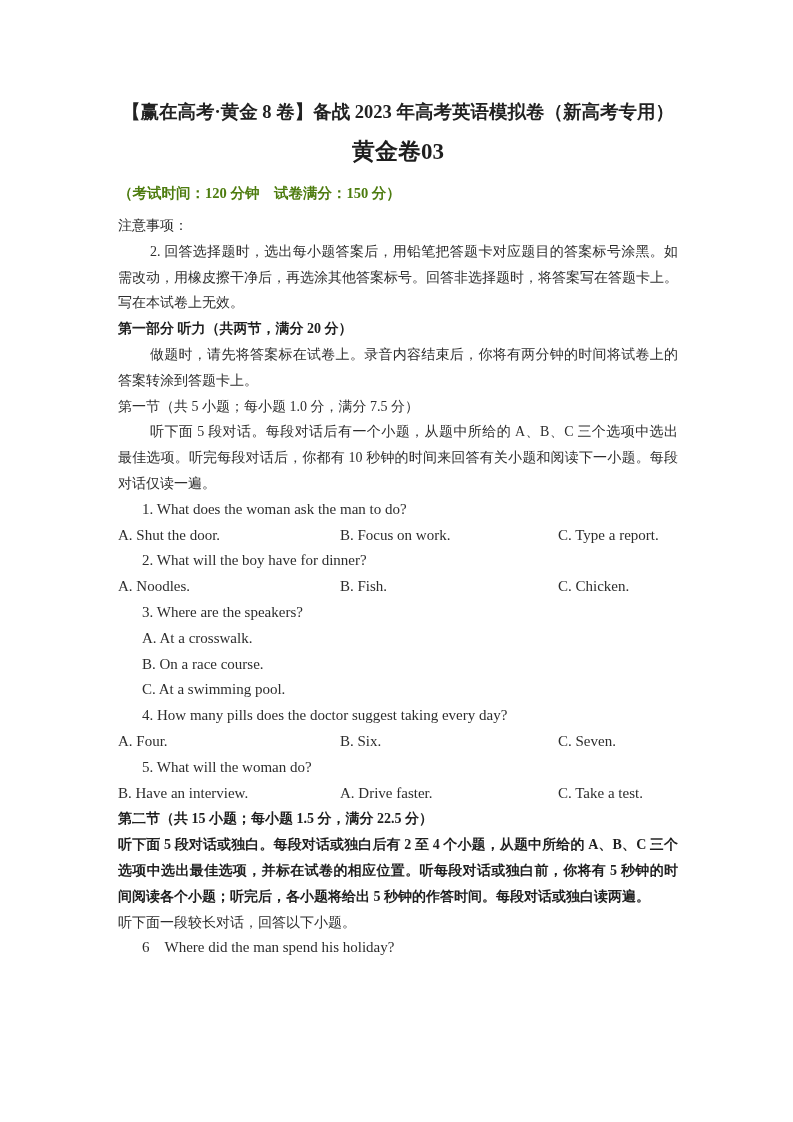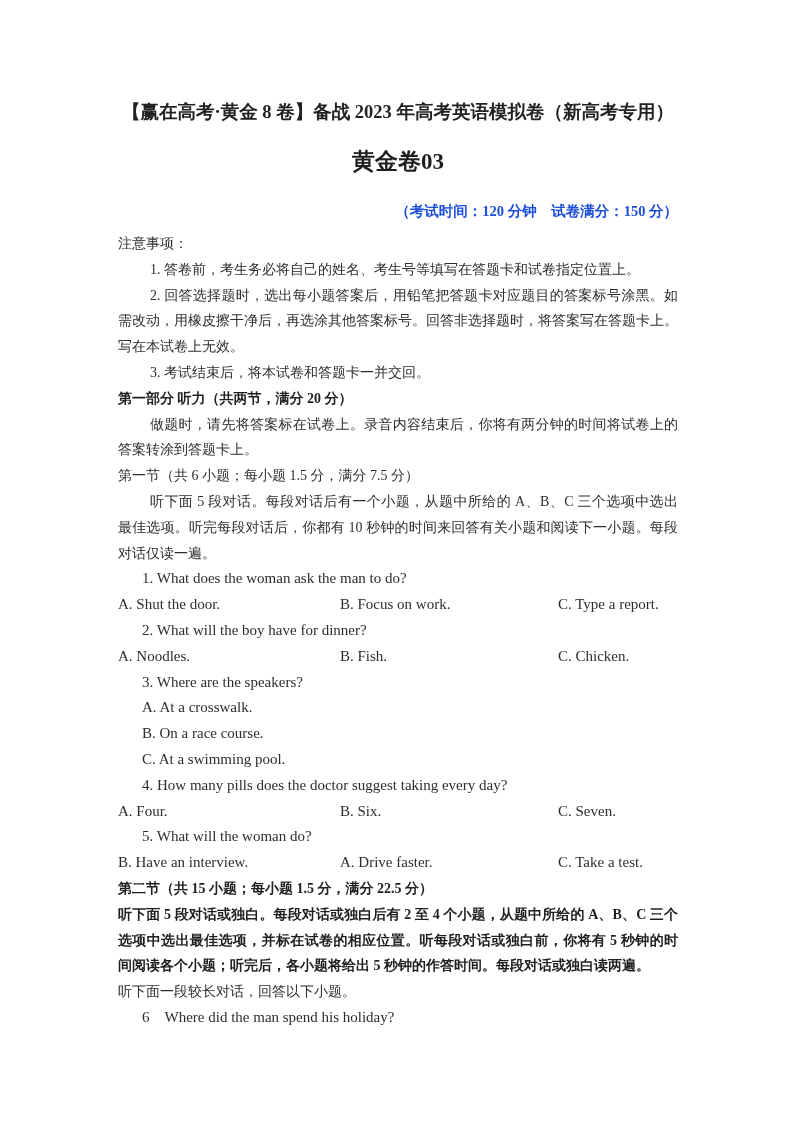--- a/index.html
+++ b/index.html
@@ -26,30 +26,30 @@
     text-align: center;
     line-height: 24px;
     white-space: nowrap;
     color: #222222;
   }
   .doc-subtitle {
     font-size: 23px;
     font-weight: bold;
     text-align: center;
     line-height: 28px;
-    margin-top: 24px;
+    margin-top: 14px;
     color: #1e1e1e;
   }
   .doc-info {
     font-size: 14.5px;
     font-weight: bold;
-    text-align: right;
+    text-align: left;
     line-height: 20px;
-    margin-top: 25px;
-    color: #1d4ed8;
+    margin-top: 17px;
+    color: #4d7c0f;
   }
   .body-text { margin-top: 10px; }
   .line {
     font-size: 14px;
     line-height: 25.8px;
     height: 25.8px;
     white-space: nowrap;
   }
   .line-en {
     font-size: 15px;
@@ -80,31 +80,29 @@
 <div class="page">
   <div class="content">
 
     <div class="doc-title">【赢在高考·黄金 8 卷】备战 2023 年高考英语模拟卷（新高考专用）</div>
     <div class="doc-subtitle">黄金卷03</div>
     <div class="doc-info">（考试时间：120 分钟　试卷满分：150 分）</div>
 
     <div class="body-text">
 
       <div class="line">注意事项：</div>
-      <div class="line indent">1. 答卷前，考生务必将自己的姓名、考生号等填写在答题卡和试卷指定位置上。</div>
       <div class="line indent jfull">2. 回答选择题时，选出每小题答案后，用铅笔把答题卡对应题目的答案标号涂黑。如</div>
       <div class="line jfull">需改动，用橡皮擦干净后，再选涂其他答案标号。回答非选择题时，将答案写在答题卡上。</div>
       <div class="line">写在本试卷上无效。</div>
-      <div class="line indent">3. 考试结束后，将本试卷和答题卡一并交回。</div>
 
       <div class="line bold">第一部分 听力（共两节，满分 20 分）</div>
       <div class="line indent jfull">做题时，请先将答案标在试卷上。录音内容结束后，你将有两分钟的时间将试卷上的</div>
       <div class="line">答案转涂到答题卡上。</div>
 
-      <div class="line">第一节（共 6 小题；每小题 1.5 分，满分 7.5 分）</div>
+      <div class="line">第一节（共 5 小题；每小题 1.0 分，满分 7.5 分）</div>
       <div class="line indent jfull">听下面 5 段对话。每段对话后有一个小题，从题中所给的 A、B、C 三个选项中选出</div>
       <div class="line jfull">最佳选项。听完每段对话后，你都有 10 秒钟的时间来回答有关小题和阅读下一小题。每段</div>
       <div class="line">对话仅读一遍。</div>
 
       <div class="line-en">1. What does the woman ask the man to do?</div>
       <div class="opts">
         <span>A. Shut the door.</span>
         <span>B. Focus on work.</span>
         <span>C. Type a report.</span>
       </div>

